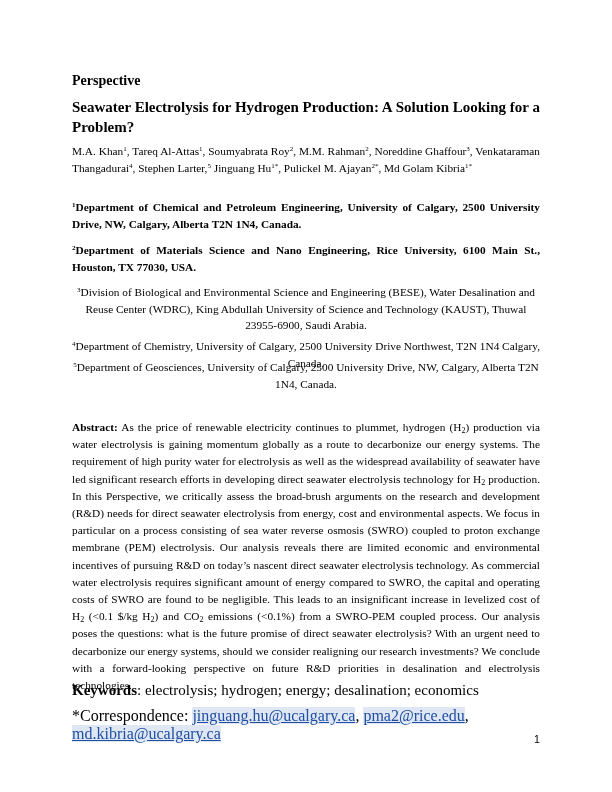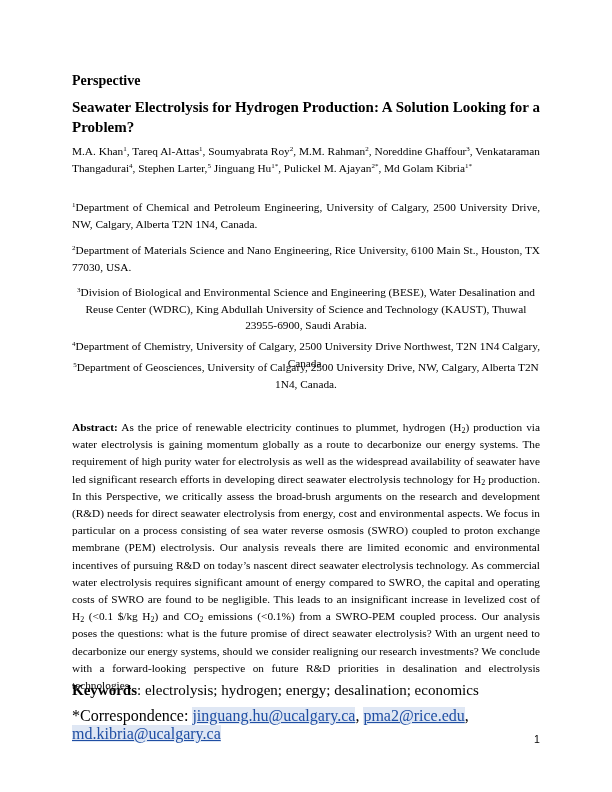--- a/index.html
+++ b/index.html
@@ -3,21 +3,21 @@
   <meta charset="utf-8">
   <style>
     html, body { margin: 0; padding: 0; background: #ffffff; }
     body { width: 612px; height: 792px; position: relative; overflow: hidden;
            font-family: "Liberation Serif", serif; color: #000; }
     .page { position: absolute; left: 72px; top: 0; width: 468px; }
     .label { position: absolute; top: 73px; left: 0; font-size: 14px; font-weight: bold; }
     .title { position: absolute; top: 97px; left: 0; width: 468px; font-size: 15px; font-weight: bold; line-height: 20px; text-align: justify; text-align-last: left; }
     .authors { position: absolute; top: 143px; left: 0; width: 468px; font-size: 11.3px; line-height: 17px; text-align: justify; }
     .aff { position: absolute; left: 0; width: 468px; font-size: 11.3px; line-height: 16.5px; text-align: center; }
-    .aff.just { text-align: justify; }
+    .aff.just { text-align: justify; font-weight: bold; }
     sup { font-size: 7px; vertical-align: 4px; line-height: 0; }
     sub { font-size: 8px; vertical-align: -2px; line-height: 0; }
     .abstract { position: absolute; top: 419px; left: 0; width: 468px; font-size: 11.3px; line-height: 17.2px; text-align: justify; }
     .keywords { position: absolute; top: 682px; left: 0; width: 468px; font-size: 15px; }
     .corr { position: absolute; top: 707px; left: 0; width: 468px; font-size: 16px; }
     .corr a { color: #1f4ea3; text-decoration: underline; background: #dfe7f4; }
     .pagenum { position: absolute; top: 733px; left: 534px; font-size: 10.5px; font-family: "Liberation Sans", sans-serif; }
     b { font-weight: bold; }
   </style>
 </head>

